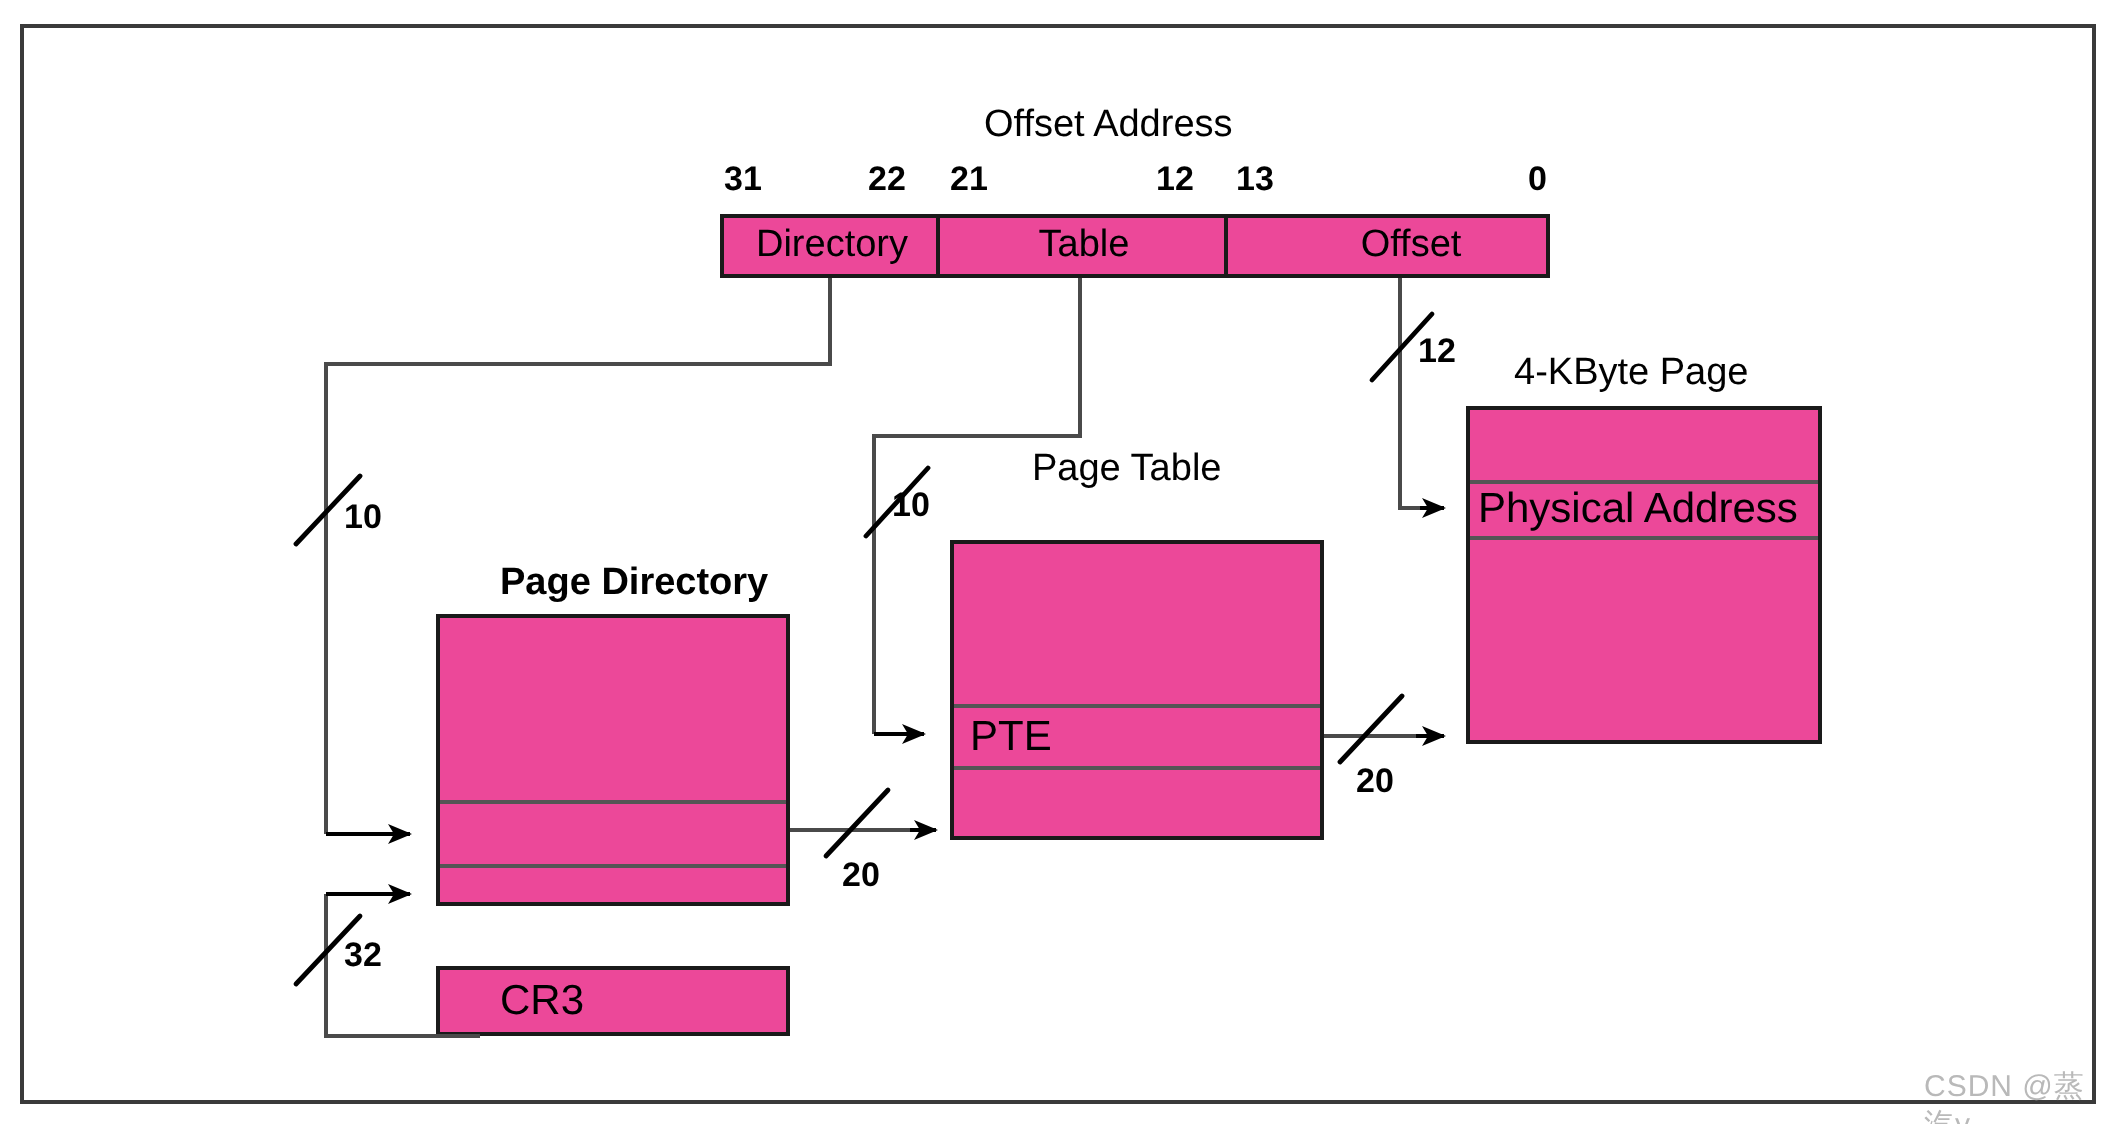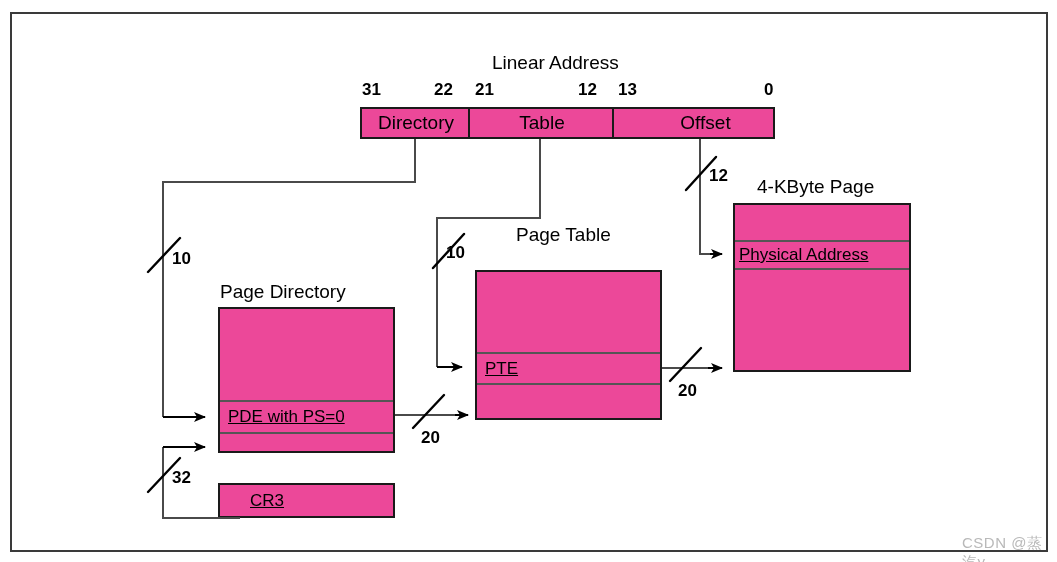--- a/index.html
+++ b/index.html
@@ -7,33 +7,33 @@
   #stage{position:relative;width:1057px;height:562px;background:#ffffff;overflow:hidden;}
   #frame{position:absolute;left:10px;top:12px;width:1038px;height:540px;border:2px solid #3a3a3a;box-sizing:border-box;background:#ffffff;}
   svg#wires{position:absolute;left:0;top:0;width:1057px;height:562px;pointer-events:none;}
   .lbl{position:absolute;white-space:nowrap;color:#000;font-family:"Liberation Sans",sans-serif;}
   .title{font-size:19px;}
   .bitnum{font-size:17px;font-weight:bold;}
   .tick{font-size:17px;font-weight:bold;}
   .cell{font-size:19px;}
   .boxed{position:absolute;box-sizing:border-box;border:2px solid #1a1a1a;background:#ec4899;}
   .row{position:absolute;box-sizing:border-box;left:0;right:0;display:flex;align-items:center;}
-  .rowtxt{padding-left:8px;font-size:17px;color:#000;text-decoration:underline;}
+  .rowtxt{padding-left:8px;font-size:21px;color:#000;}
   .vsep{position:absolute;top:0;bottom:0;width:2px;background:#1a1a1a;}
   .hsep{position:absolute;left:0;right:0;height:2px;background:#555;}
   .watermark{position:absolute;font-size:15px;color:#b9b9b9;letter-spacing:.5px;}
 </style>
 </head>
 <body>
 
 <div id="stage">
 
   <div id="frame"></div>
 
-  <div class="lbl title" style="left:492px;top:52px;">Linear Address</div>
+  <div class="lbl title" style="left:492px;top:52px;">Offset Address</div>
 
   <div class="lbl bitnum" style="left:362px;top:80px;">31</div>
   <div class="lbl bitnum" style="left:434px;top:80px;">22</div>
   <div class="lbl bitnum" style="left:475px;top:80px;">21</div>
   <div class="lbl bitnum" style="left:578px;top:80px;">12</div>
   <div class="lbl bitnum" style="left:618px;top:80px;">13</div>
   <div class="lbl bitnum" style="left:764px;top:80px;">0</div>
 
   <div class="boxed" style="left:360px;top:107px;width:415px;height:32px;">
     <div class="vsep" style="left:106px;"></div>
@@ -42,27 +42,24 @@
       <span class="cell">Directory</span>
     </div>
     <div style="position:absolute;left:108px;top:0;width:144px;height:100%;display:flex;align-items:center;justify-content:center;">
       <span class="cell">Table</span>
     </div>
     <div style="position:absolute;left:252px;top:0;right:0;height:100%;display:flex;align-items:center;justify-content:center;margin-left:24px;">
       <span class="cell">Offset</span>
     </div>
   </div>
 
-  <div class="lbl title" style="left:220px;top:281px;">Page Directory</div>
+  <div class="lbl title" style="left:250px;top:281px;font-weight:bold;">Page Directory</div>
   <div class="boxed" style="left:218px;top:307px;width:177px;height:146px;">
     <div class="hsep" style="top:91px;"></div>
     <div class="hsep" style="top:123px;"></div>
-    <div class="row" style="top:93px;height:30px;">
-      <span class="rowtxt">PDE with PS=0</span>
-    </div>
   </div>
 
   <div class="boxed" style="left:218px;top:483px;width:177px;height:35px;padding-left:32px;">
     <div class="row" style="top:0;height:31px;">
       <span class="rowtxt" style="padding-left:30px;">CR3</span>
     </div>
   </div>
 
   <div class="lbl title" style="left:516px;top:224px;">Page Table</div>
   <div class="boxed" style="left:475px;top:270px;width:187px;height:150px;">

